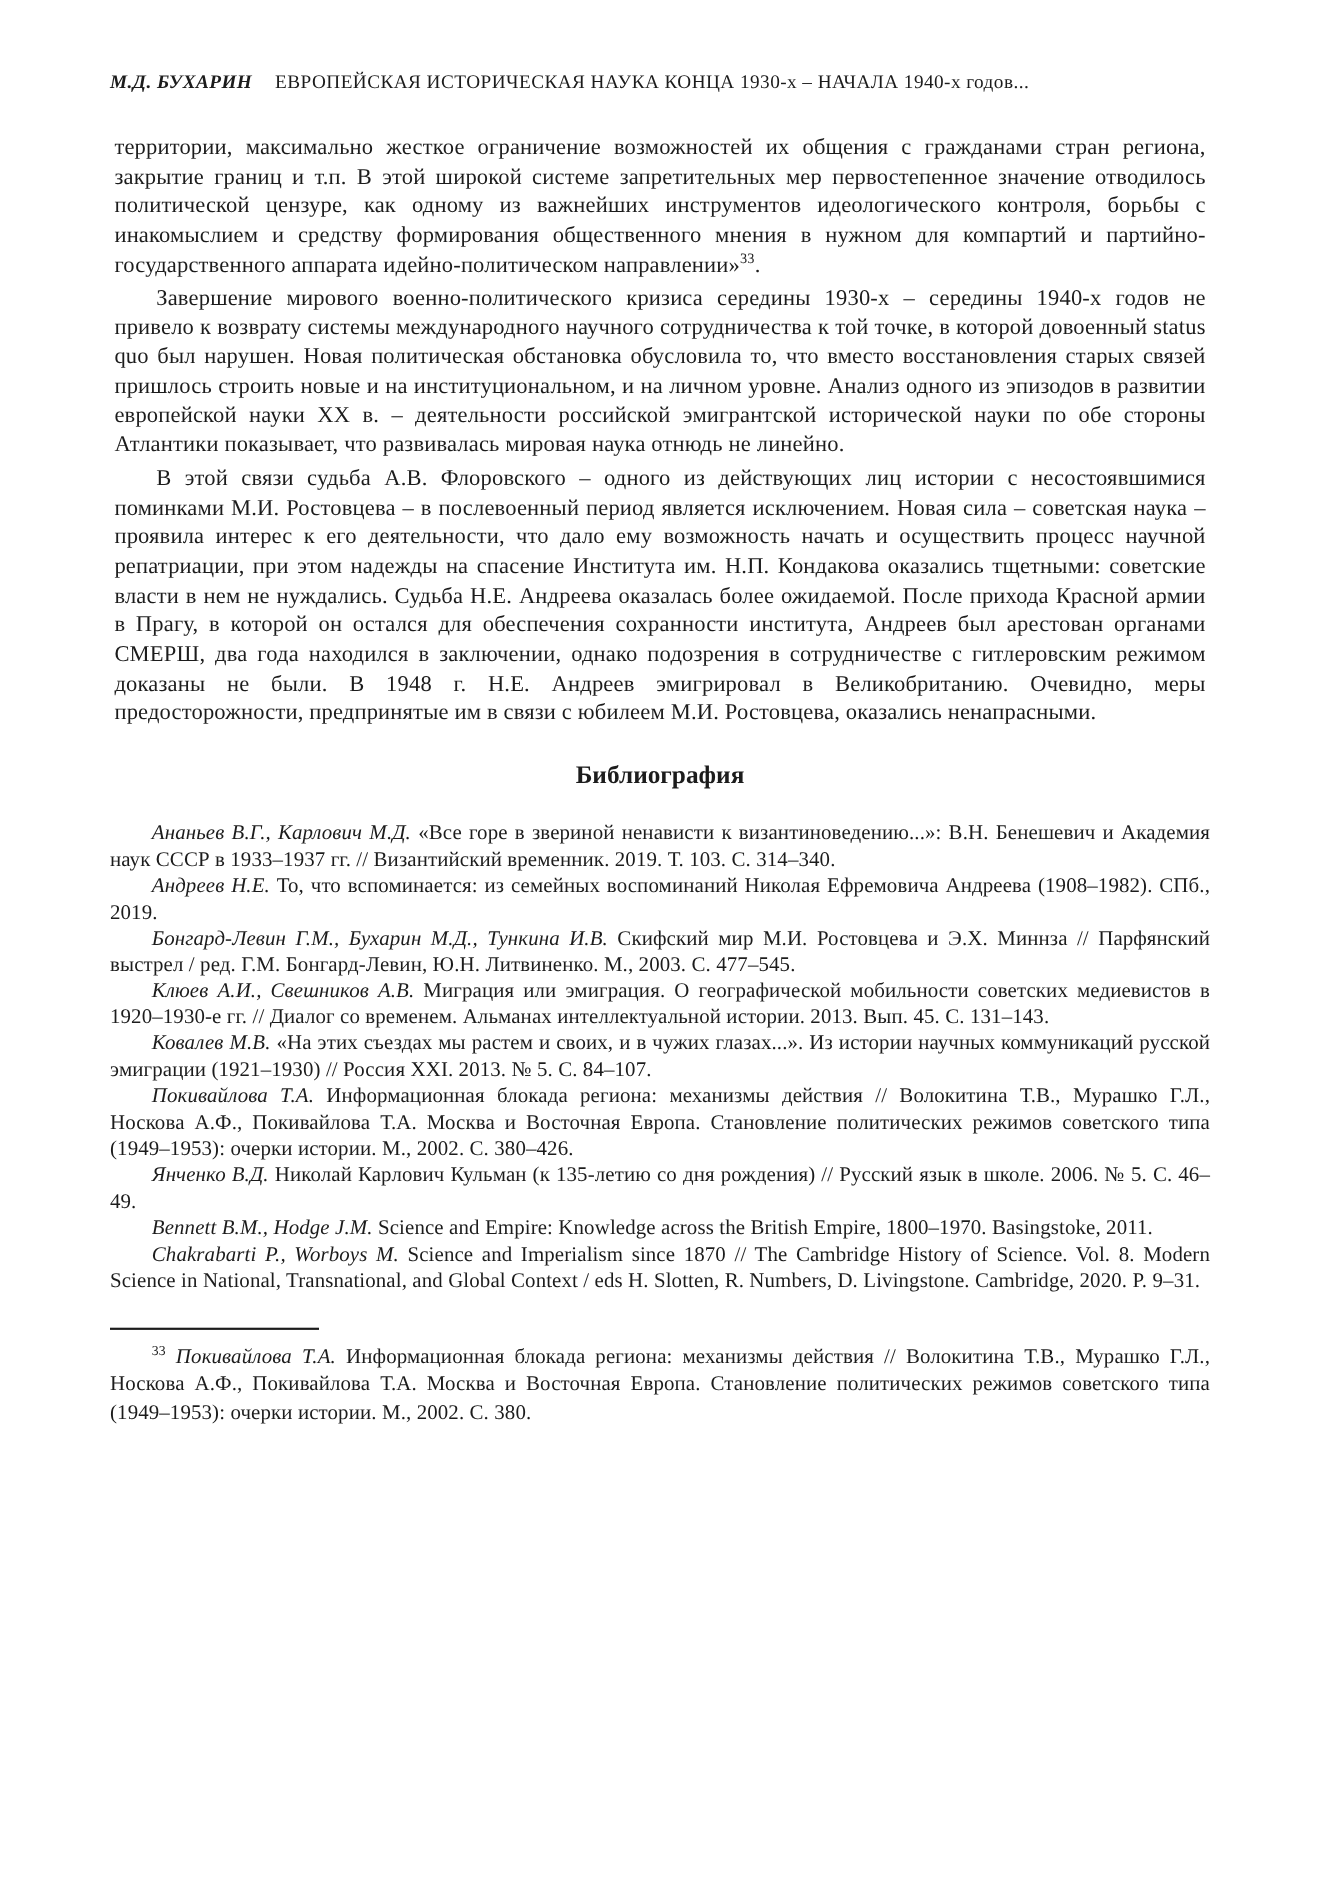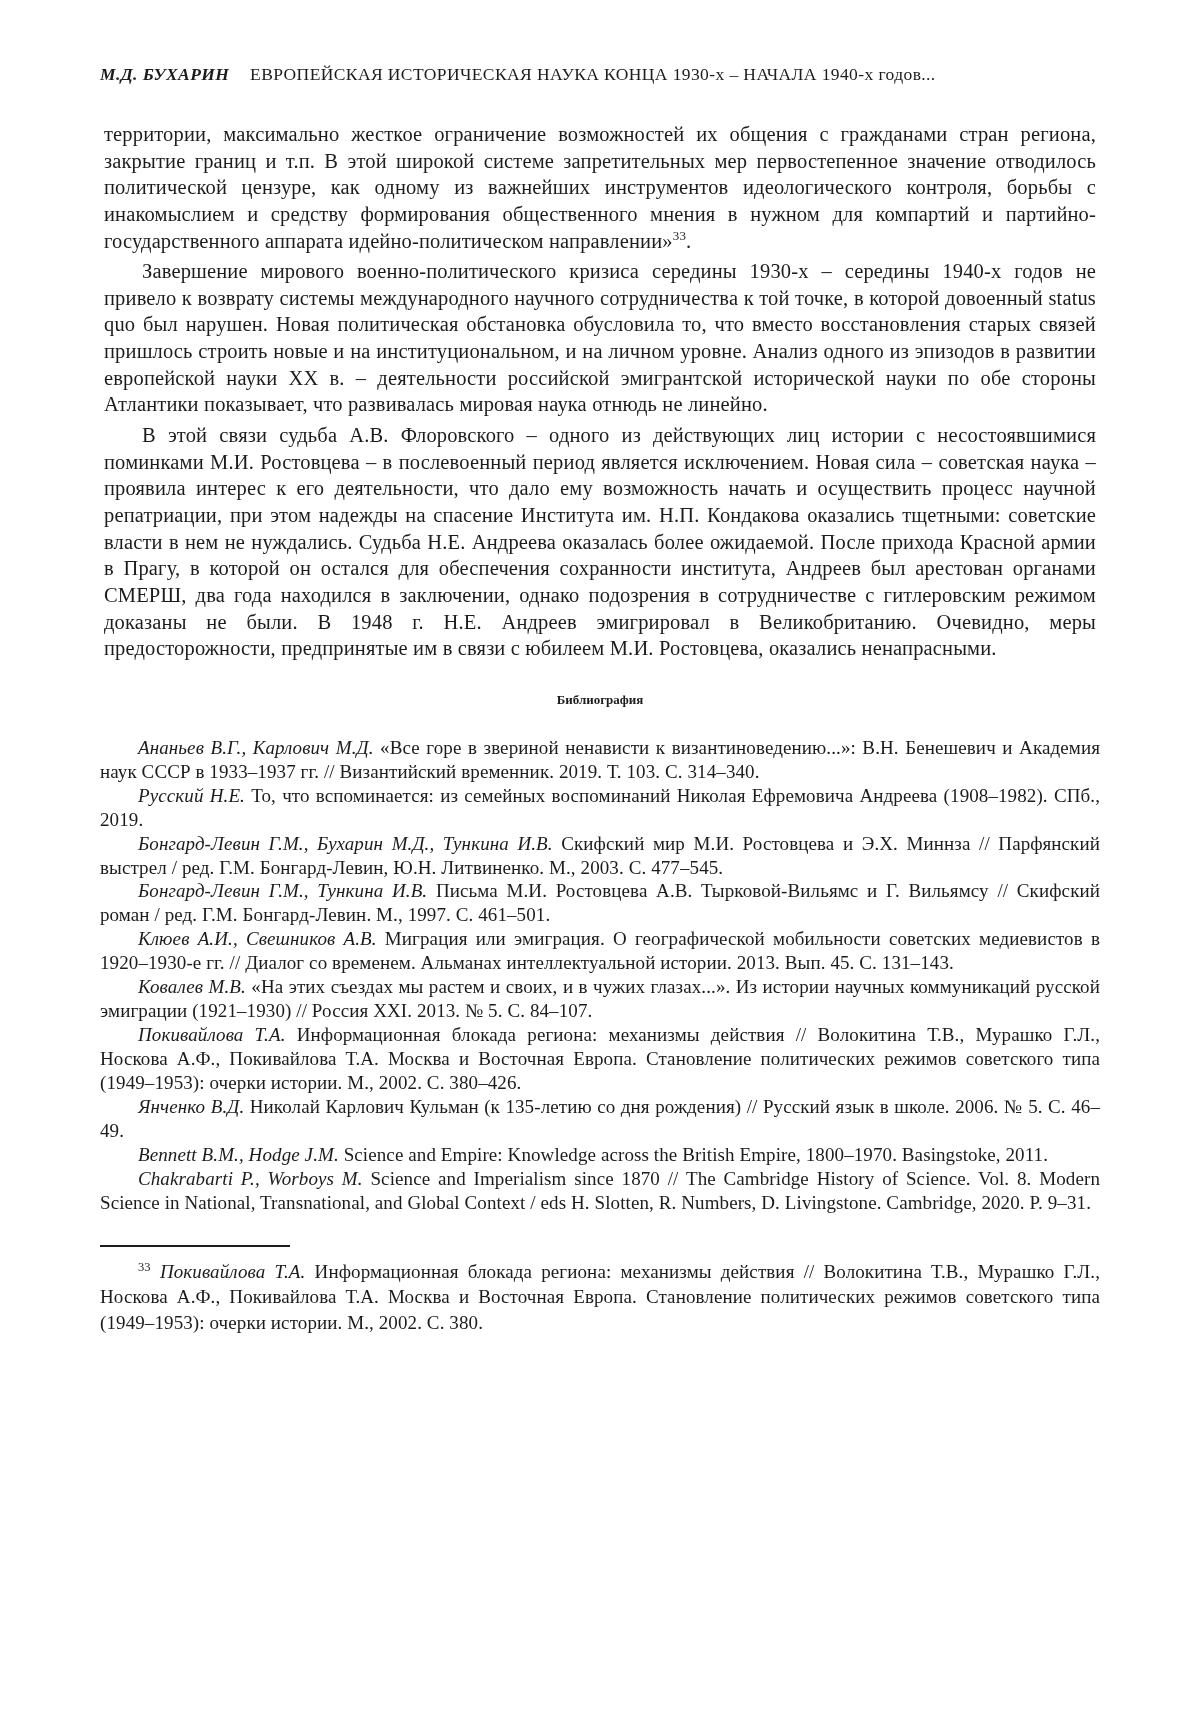--- a/index.html
+++ b/index.html
@@ -44,21 +44,21 @@
   }
   .para.first {
     text-indent: 0;
   }
   .fn-ref {
     font-size: 13px;
     line-height: 0;
     vertical-align: super;
   }
   .bib-heading {
-    font-size: 13px;
+    font-size: 23px;
     font-weight: bold;
     text-align: center;
     margin: 30px 0 28px 0;
   }
   .bibliography {
     font-size: 19px;
     line-height: 1.26;
     text-align: justify;
     letter-spacing: 0.1px;
   }
@@ -114,23 +114,22 @@
   <div class="article-body">
     <p class="para first"><span>территории, максимально жесткое ограничение возможностей их общения с гражданами стран региона, закрытие границ и т.п. В этой широкой системе запретительных мер первостепенное значение отводилось политической цензуре, как одному из важнейших инструментов идеологического контроля, борьбы с инакомыслием и средству формирования общественного мнения в нужном для компартий и партийно-государственного аппарата идейно-политическом направлении»</span><sup class="fn-ref">33</sup><span>.</span></p>
     <p class="para">Завершение мирового военно-политического кризиса середины 1930-х – середины 1940-х годов не привело к возврату системы международного научного сотрудничества к той точке, в которой довоенный status quo был нарушен. Новая политическая обстановка обусловила то, что вместо восстановления старых связей пришлось строить новые и на институциональном, и на личном уровне. Анализ одного из эпизодов в развитии европейской науки XX в. – деятельности российской эмигрантской исторической науки по обе стороны Атлантики показывает, что развивалась мировая наука отнюдь не линейно.</p>
     <p class="para">В этой связи судьба А.В. Флоровского – одного из действующих лиц истории с несостоявшимися поминками М.И. Ростовцева – в послевоенный период является исключением. Новая сила – советская наука – проявила интерес к его деятельности, что дало ему возможность начать и осуществить процесс научной репатриации, при этом надежды на спасение Института им. Н.П. Кондакова оказались тщетными: советские власти в нем не нуждались. Судьба Н.Е. Андреева оказалась более ожидаемой. После прихода Красной армии в Прагу, в которой он остался для обеспечения сохранности института, Андреев был арестован органами СМЕРШ, два года находился в заключении, однако подозрения в сотрудничестве с гитлеровским режимом доказаны не были. В 1948 г. Н.Е. Андреев эмигрировал в Великобританию. Очевидно, меры предосторожности, предпринятые им в связи с юбилеем М.И. Ростовцева, оказались ненапрасными.</p>
   </div>
 
   <h2 class="bib-heading">Библиография</h2>
 
   <div class="bibliography">
     <p class="bib-entry"><em>Ананьев В.Г., Карлович М.Д.</em><span> «Все горе в звериной ненависти к византиноведению...»: В.Н. Бенешевич и Академия наук СССР в 1933–1937 гг. // Византийский временник. 2019. Т. 103. С. 314–340.</span></p>
-    <p class="bib-entry"><em>Русский Н.Е.</em><span> То, что вспоминается: из семейных воспоминаний Николая Ефремовича Андреева (1908–1982). СПб., 2019.</span></p>
+    <p class="bib-entry"><em>Андреев Н.Е.</em><span> То, что вспоминается: из семейных воспоминаний Николая Ефремовича Андреева (1908–1982). СПб., 2019.</span></p>
     <p class="bib-entry"><em>Бонгард-Левин Г.М., Бухарин М.Д., Тункина И.В.</em><span> Скифский мир М.И. Ростовцева и Э.Х. Миннза // Парфянский выстрел / ред. Г.М. Бонгард-Левин, Ю.Н. Литвиненко. М., 2003. С. 477–545.</span></p>
-    <p class="bib-entry"><em>Бонгард-Левин Г.М., Тункина И.В.</em><span> Письма М.И. Ростовцева А.В. Тырковой-Вильямс и Г. Вильямсу // Скифский роман / ред. Г.М. Бонгард-Левин. М., 1997. С. 461–501.</span></p>
     <p class="bib-entry"><em>Клюев А.И., Свешников А.В.</em><span> Миграция или эмиграция. О географической мобильности советских медиевистов в 1920–1930-е гг. // Диалог со временем. Альманах интеллектуальной истории. 2013. Вып. 45. С. 131–143.</span></p>
     <p class="bib-entry"><em>Ковалев М.В.</em><span> «На этих съездах мы растем и своих, и в чужих глазах...». Из истории научных коммуникаций русской эмиграции (1921–1930) // Россия XXI. 2013. № 5. С. 84–107.</span></p>
     <p class="bib-entry"><em>Покивайлова Т.А.</em><span> Информационная блокада региона: механизмы действия // Волокитина Т.В., Мурашко Г.Л., Носкова А.Ф., Покивайлова Т.А. Москва и Восточная Европа. Становление политических режимов советского типа (1949–1953): очерки истории. М., 2002. С. 380–426.</span></p>
     <p class="bib-entry"><em>Янченко В.Д.</em><span> Николай Карлович Кульман (к 135-летию со дня рождения) // Русский язык в школе. 2006. № 5. С. 46–49.</span></p>
     <p class="bib-entry"><em>Bennett B.M., Hodge J.M.</em><span> Science and Empire: Knowledge across the British Empire, 1800–1970. Basingstoke, 2011.</span></p>
     <p class="bib-entry"><em>Chakrabarti P., Worboys M.</em><span> Science and Imperialism since 1870 // The Cambridge History of Science. Vol. 8. Modern Science in National, Transnational, and Global Context / eds H. Slotten, R. Numbers, D. Livingstone. Cambridge, 2020. P. 9–31.</span></p>
   </div>
 
   <div class="footnote-area">
     <div class="footnote-rule"></div>

